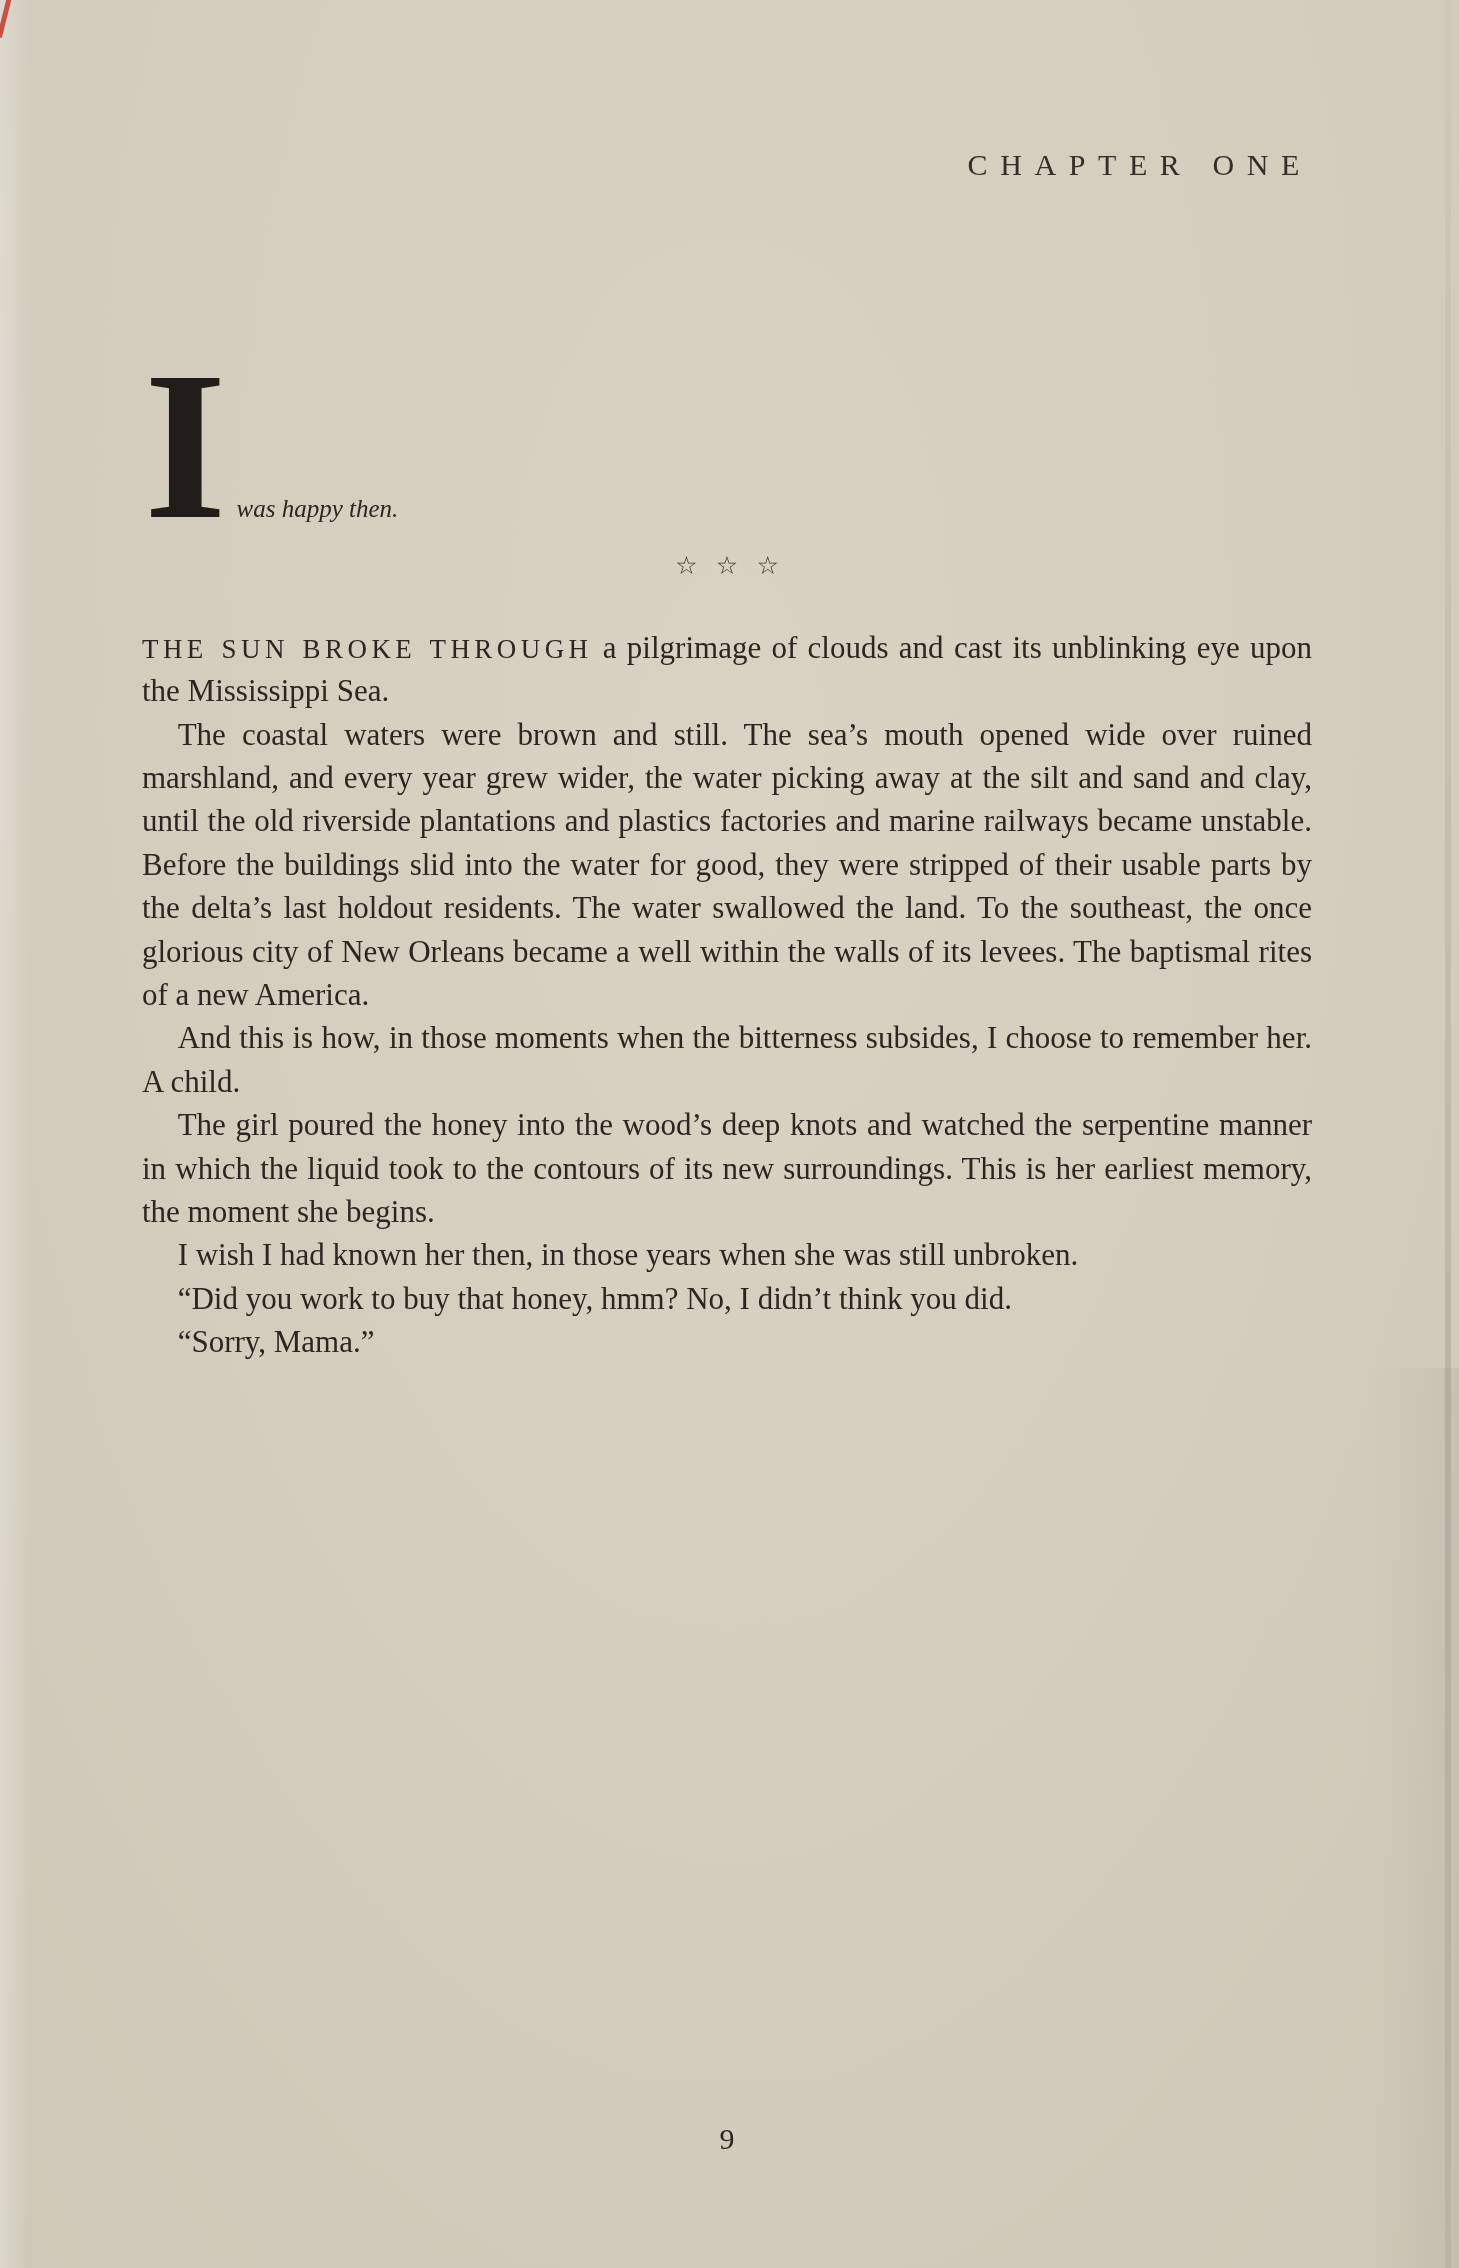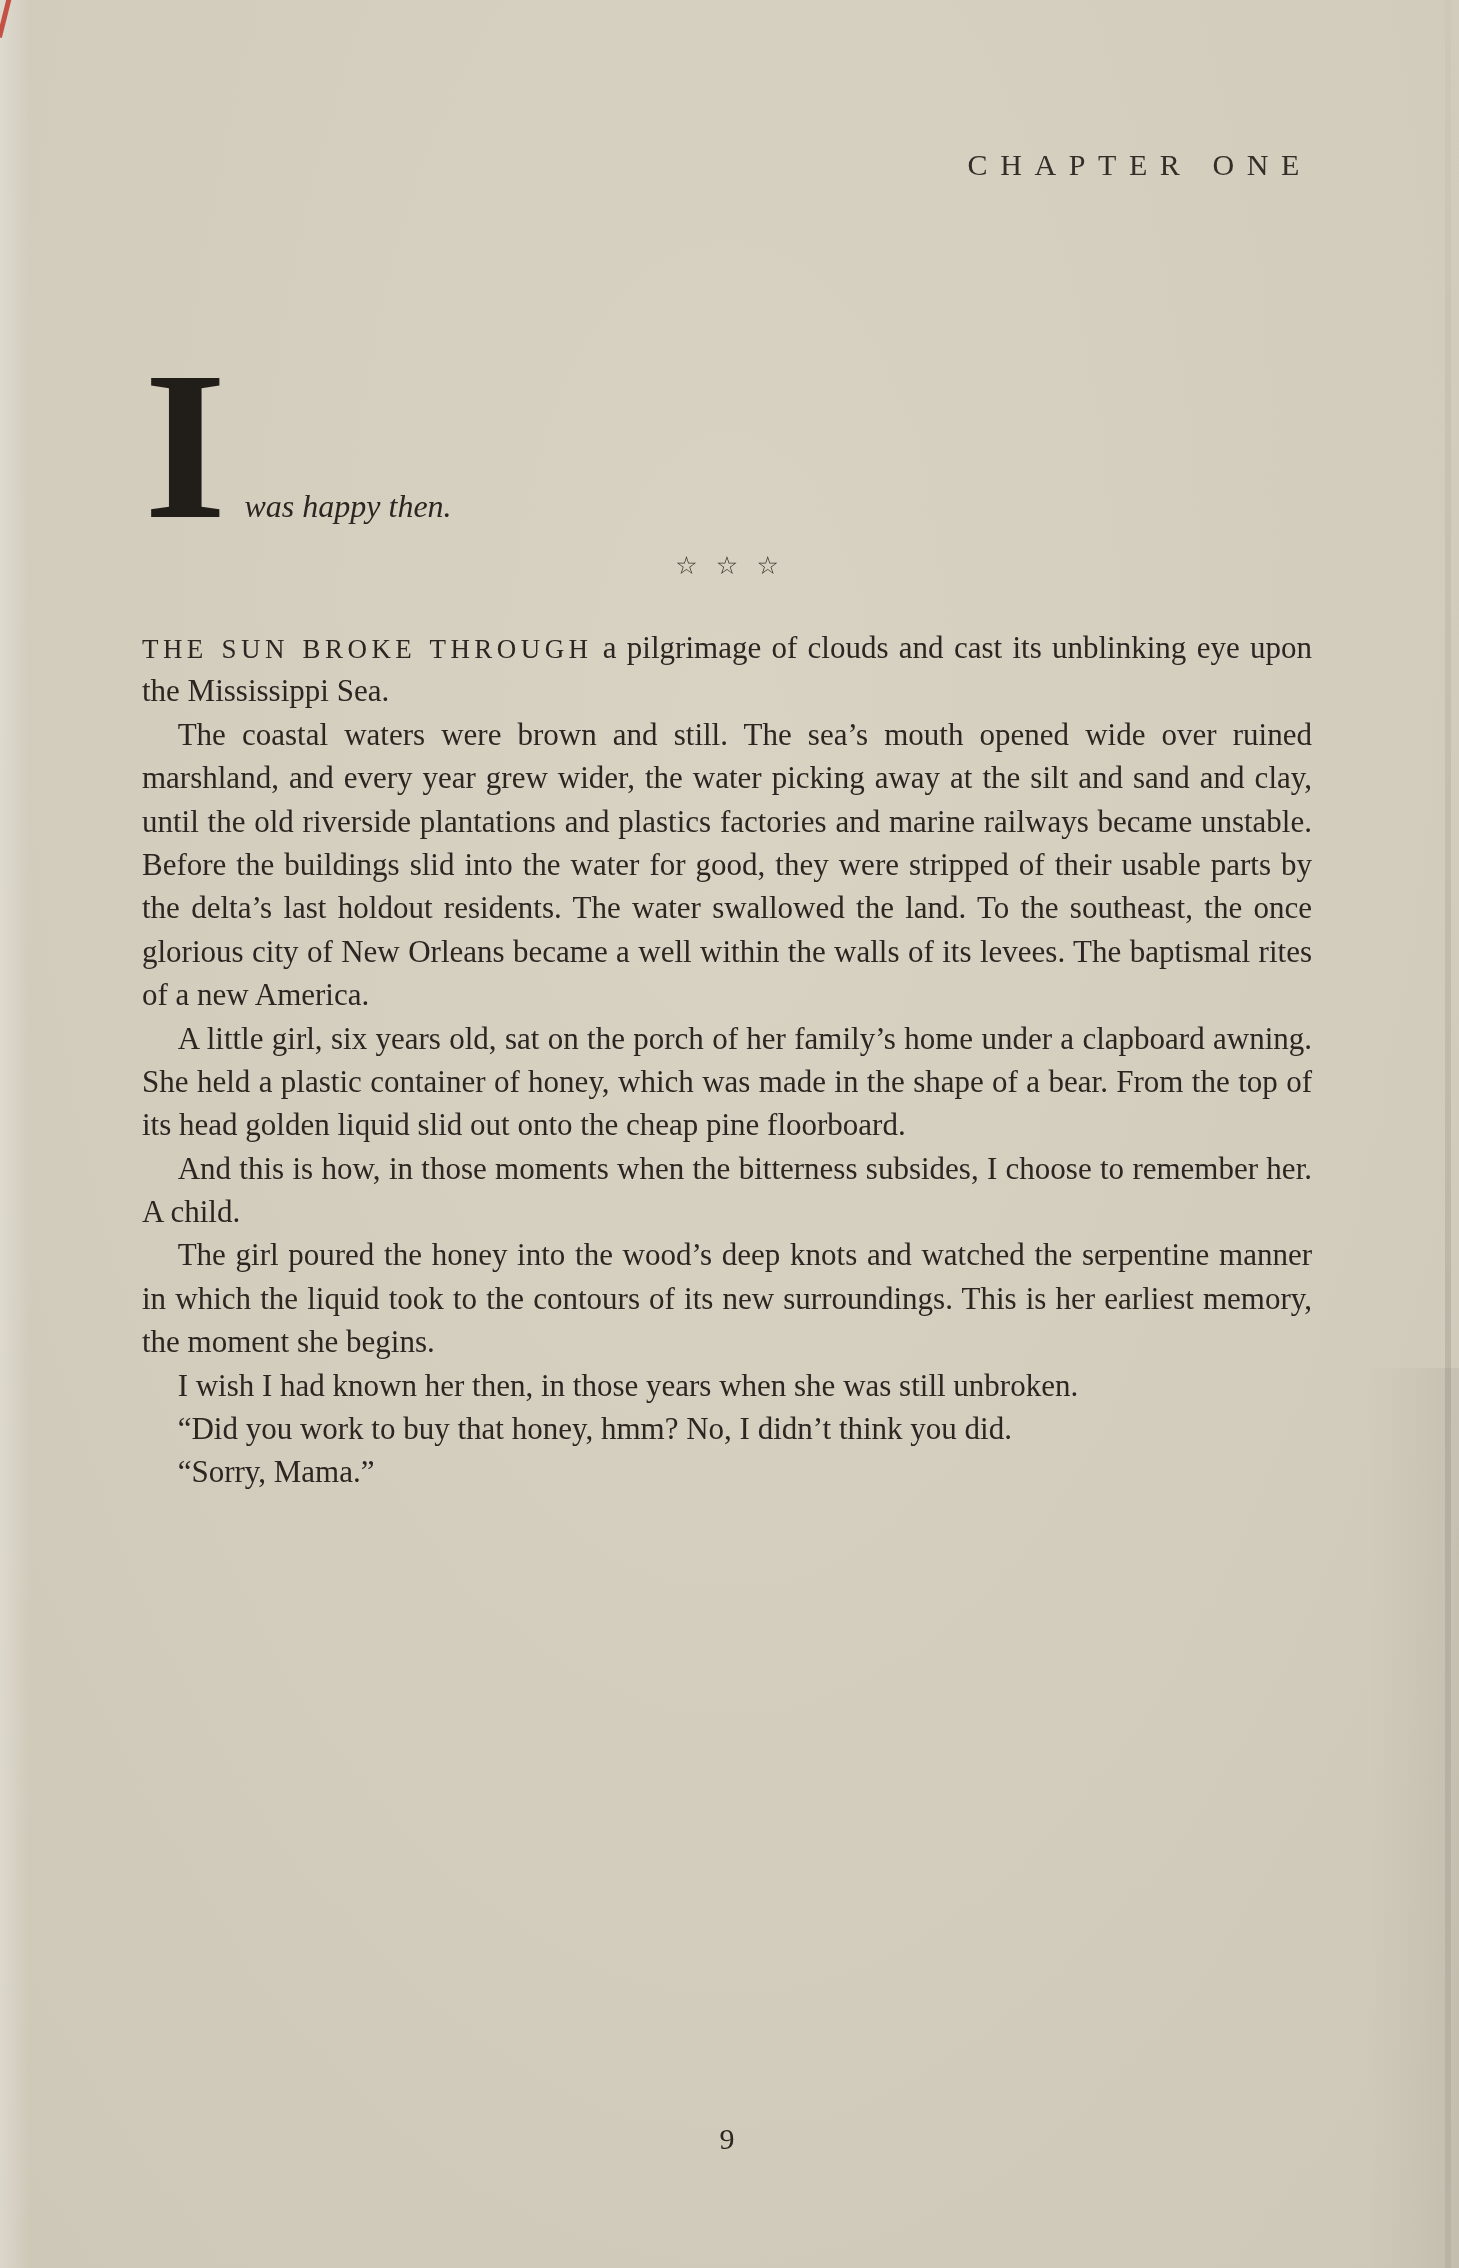--- a/index.html
+++ b/index.html
@@ -75,22 +75,22 @@
   }
   .dropcap {
     font-size: 212px;
     line-height: 0.74;
     font-weight: bold;
     color: #211d18;
     letter-spacing: 0;
   }
   .opening-text {
     font-style: italic;
-    font-size: 32px;
-    margin-left: 18px;
+    font-size: 25px;
+    margin-left: 10px;
     color: #2b2621;
   }
   .ornament {
     margin-top: 26px;
     text-align: center;
     font-size: 25px;
     word-spacing: 12px;
     color: #3a342c;
   }
   .body-text {
@@ -139,21 +139,20 @@
       <span class="dropcap">I</span><span class="opening-text">was happy then.</span>
     </div>
 
     <div class="ornament">☆ ☆ ☆</div>
 
     <div class="body-text">
 
       <p><span class="smallcaps">THE SUN BROKE THROUGH</span><span> a pilgrimage of clouds and cast its unblinking eye upon the Mississippi Sea.</span></p>
 
       <p class="indent">The coastal waters were brown and still. The sea’s mouth opened wide over ruined marshland, and every year grew wider, the water picking away at the silt and sand and clay, until the old riverside plantations and plastics factories and marine railways became unstable. Before the buildings slid into the water for good, they were stripped of their usable parts by the delta’s last holdout residents. The water swallowed the land. To the southeast, the once glorious city of New Orleans became a well within the walls of its levees. The baptismal rites of a new America.</p>
-      <p class="indent">A little girl, six years old, sat on the porch of her family’s home under a clapboard awning. She held a plastic container of honey, which was made in the shape of a bear. From the top of its head golden liquid slid out onto the cheap pine floorboard.</p>
       <p class="indent">And this is how, in those moments when the bitterness subsides, I choose to remember her. A child.</p>
       <p class="indent">The girl poured the honey into the wood’s deep knots and watched the serpentine manner in which the liquid took to the contours of its new surroundings. This is her earliest memory, the moment she begins.</p>
       <p class="indent">I wish I had known her then, in those years when she was still unbroken.</p>
       <p class="indent">“Did you work to buy that honey, hmm? No, I didn’t think you did.</p>
       <p class="indent">“Sorry, Mama.”</p>
 
     </div>
 
     <div class="folio">9</div>
 

